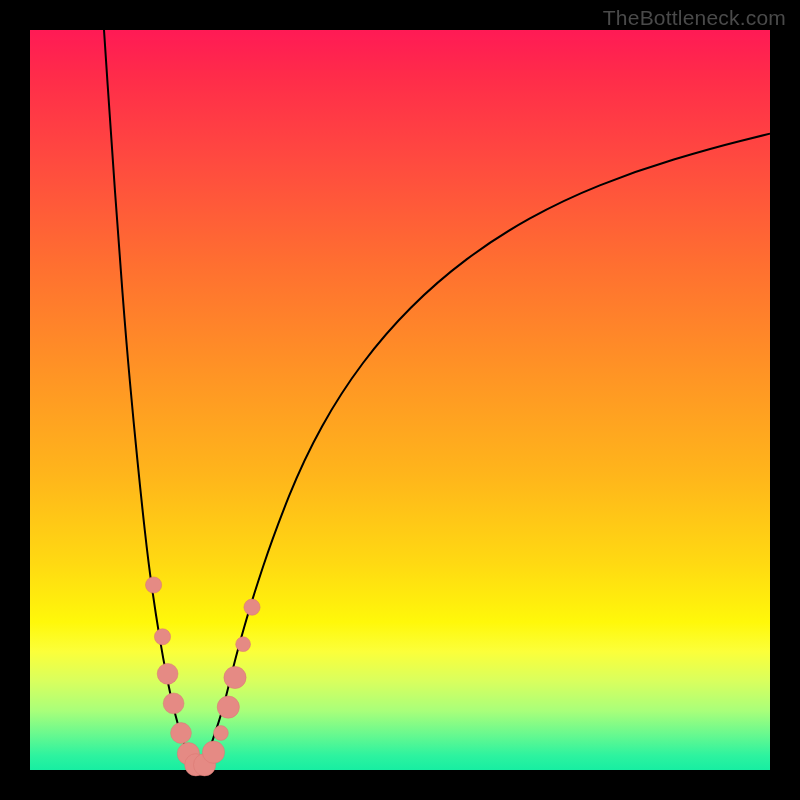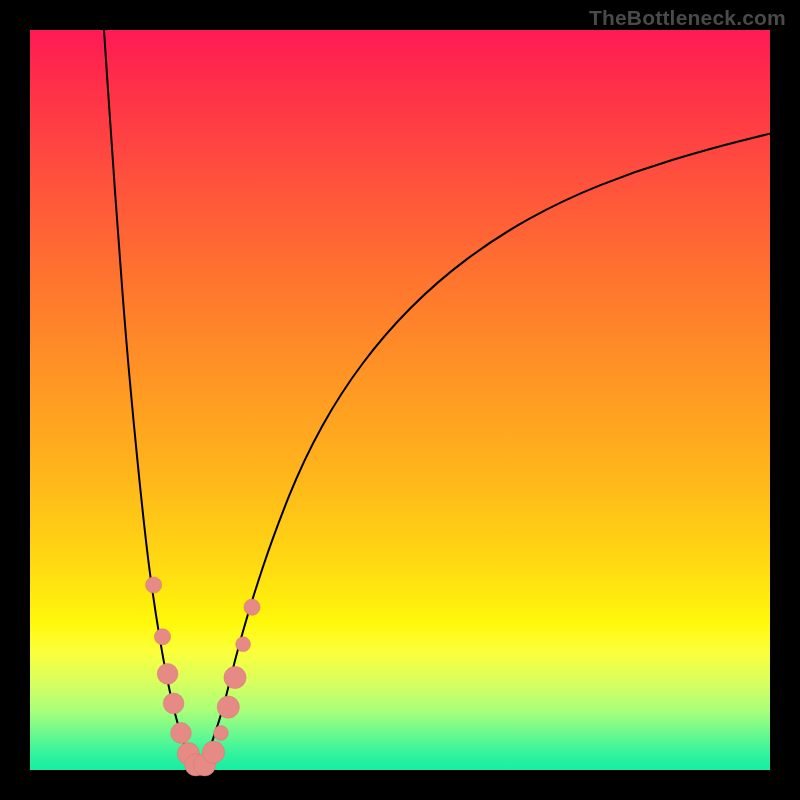--- a/index.html
+++ b/index.html
@@ -42,21 +42,21 @@
        #2ef39f 98%,
        #17eea2 100%);
   }
   .watermark {
     position: absolute;
     top: 6px;
     right: 14px;
     color: #4a4a4a;
     font-size: 21px;
     letter-spacing: 0.2px;
-    font-weight: 700;
+    font-weight: 400;
   }
   svg.curves {
     position: absolute;
     left: 30px;
     top: 30px;
     width: 740px;
     height: 740px;
     overflow: visible;
   }
 </style>

